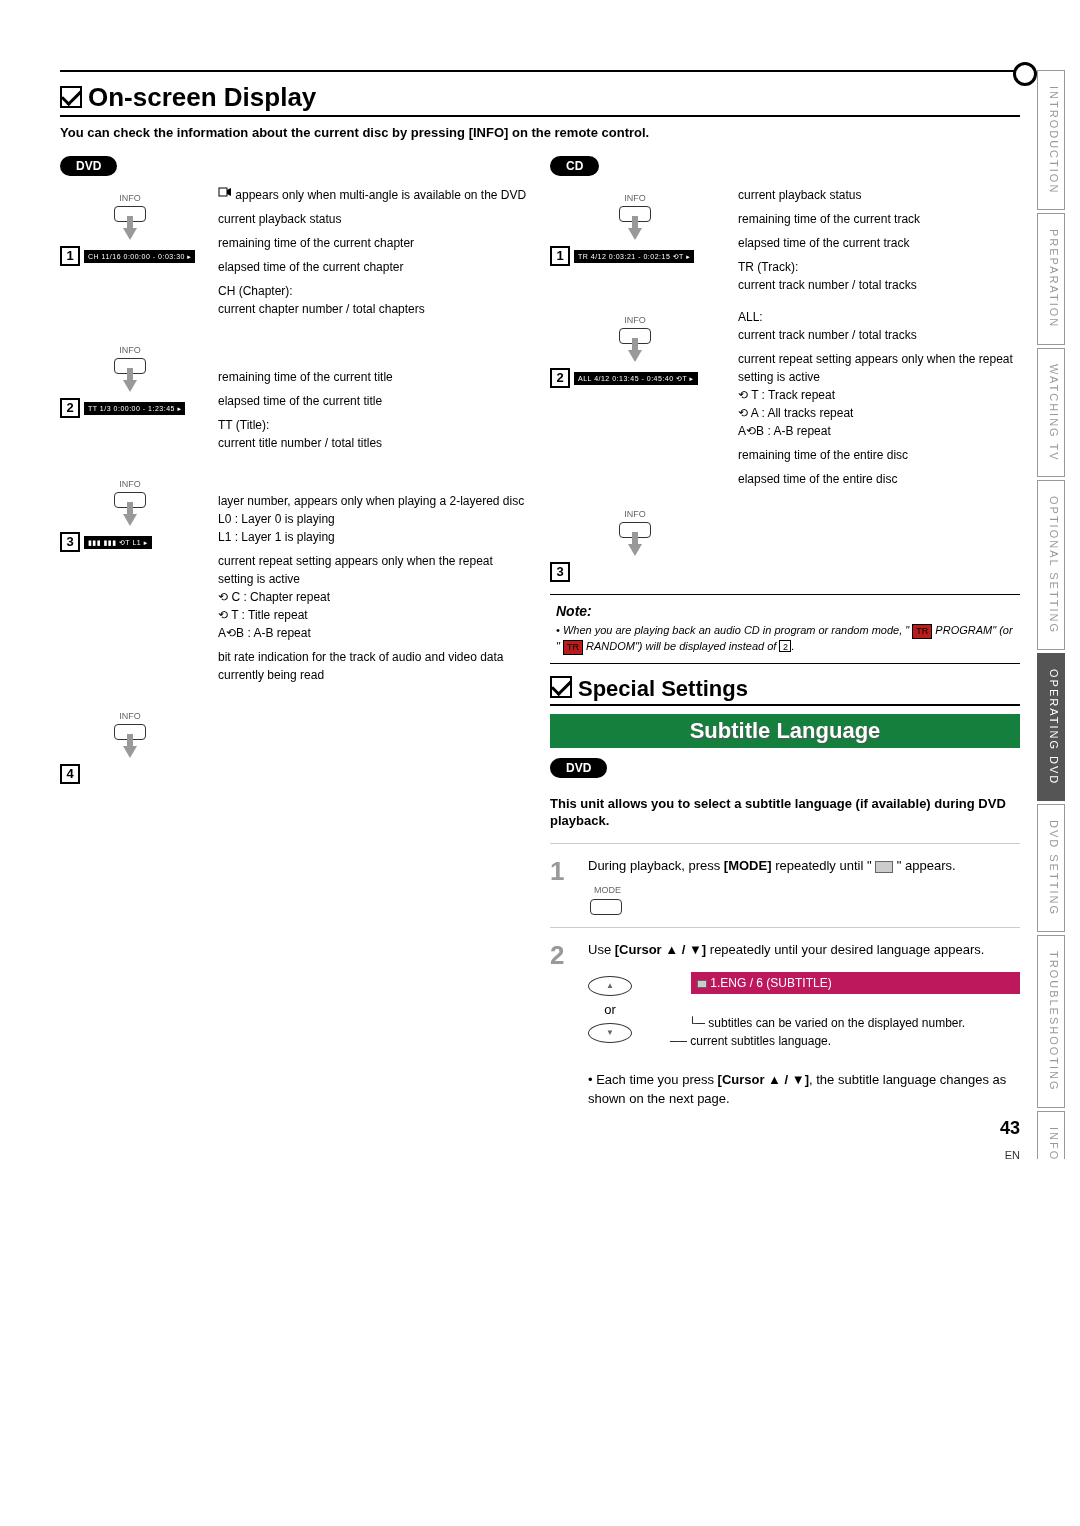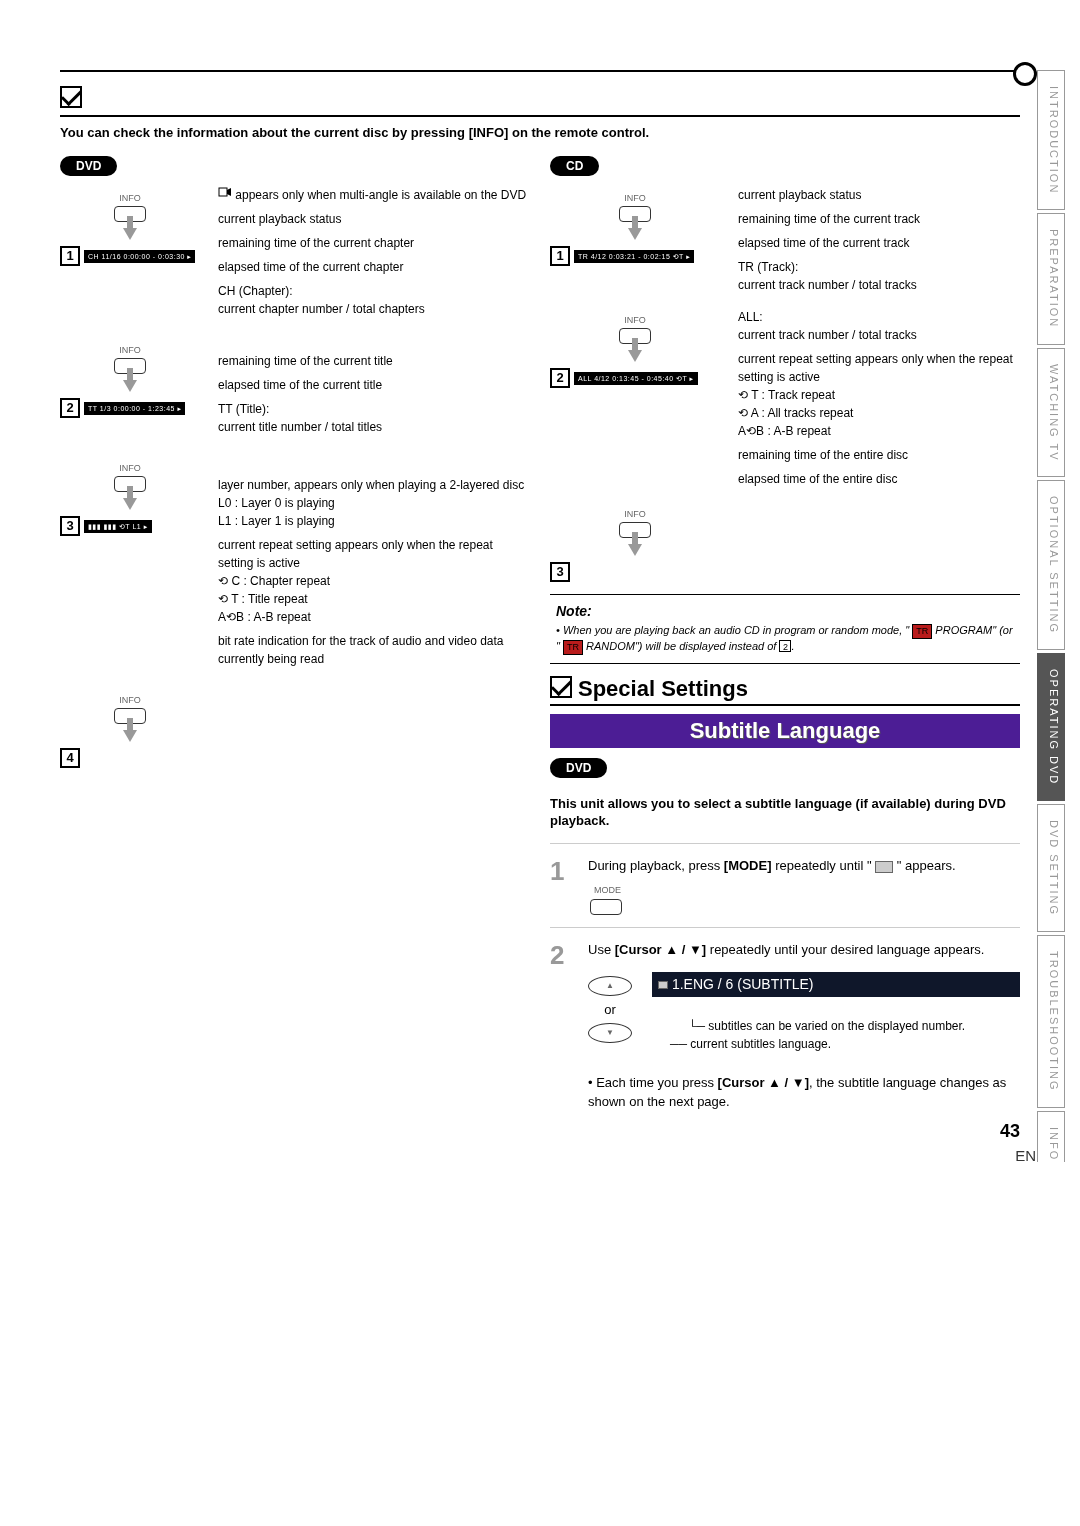--- a/index.html
+++ b/index.html
@@ -178,21 +178,21 @@
     display: inline-block;
     border: 1px solid #000;
     width: 12px;
     height: 12px;
     font-size: 9px;
     text-align: center;
     line-height: 12px;
     font-style: normal;
   }
   .subtitle-banner {
-    background: #4c1d95;
+    background: #15803d;
     color: #fff;
     font-size: 22px;
     font-weight: bold;
     padding: 4px 16px;
     text-shadow: 1px 1px 0 #555;
     margin-bottom: 10px;
     text-align: center;
   }
   .step-row {
     border-top: 1px solid #ccc;
@@ -230,52 +230,53 @@
   .page-num {
     position: absolute;
     bottom: 20px;
     right: 60px;
     font-size: 18px;
     font-weight: bold;
   }
   .lang-en {
     position: absolute;
     bottom: 22px;
-    right: 44px;
-    font-size: 15px;
+    right: 60px;
+    font-size: 11px;
     color: #333;
     transform: translateY(24px);
   }
   svg.camera-icon { width: 14px; height: 12px; }
   .sub-display {
-    background: #0f172a;
+    background: #be185d;
     color: #fff;
-    font-size: 14px;
+    font-size: 12px;
     padding: 2px 6px;
+    margin-left: 39px;
   }
   .callout-group { font-size: 12px; line-height: 1.5; }
 </style>
 </head>
 <body>
 
 <div class="header-line"></div>
 
 <div class="side-tabs">
   <div class="side-tab">INTRODUCTION</div>
   <div class="side-tab">PREPARATION</div>
   <div class="side-tab">WATCHING  TV</div>
   <div class="side-tab">OPTIONAL  SETTING</div>
   <div class="side-tab active">OPERATING  DVD</div>
   <div class="side-tab">DVD  SETTING</div>
   <div class="side-tab">TROUBLESHOOTING</div>
   <div class="side-tab">INFORMATION</div>
 </div>
 
 <h1 class="section-title">
-  <span class="checkbox-icon"></span>
+  <span class="checkbox-icon"></span><span>On-screen Display</span>
 </h1>
 
 <p class="intro-text">
   <span>You can check the information about the current disc by pressing </span><span>[INFO]</span><span> on the remote control.</span>
 </p>
 
 <div class="columns">
 
   <div class="col">
     <span class="media-label">DVD</span>
@@ -310,21 +311,21 @@
         <div class="row-left" style="text-align:center;">
           <div class="info-btn">INFO</div>
           <div class="btn-shape"></div>
           <div class="arrow-down"></div>
           <div style="display:flex;align-items:center;margin-top:6px;">
             <span class="step-num">2</span>
             <span class="display-bar">TT  1/3  0:00:00 - 1:23:45  ▸</span>
           </div>
         </div>
         <div class="row-right">
-          <ul class="desc-list" style="margin-top:14px;">
+          <ul class="desc-list" style="margin-top:30px;">
             <li>remaining time of the current title</li>
             <li>elapsed time of the current title</li>
             <li><span>TT (Title):</span><br><span>current title number / total titles</span></li>
           </ul>
         </div>
       </div>
 
       <div class="row" style="margin-top:14px;">
         <div class="row-left" style="text-align:center;">
           <div class="info-btn">INFO</div>

